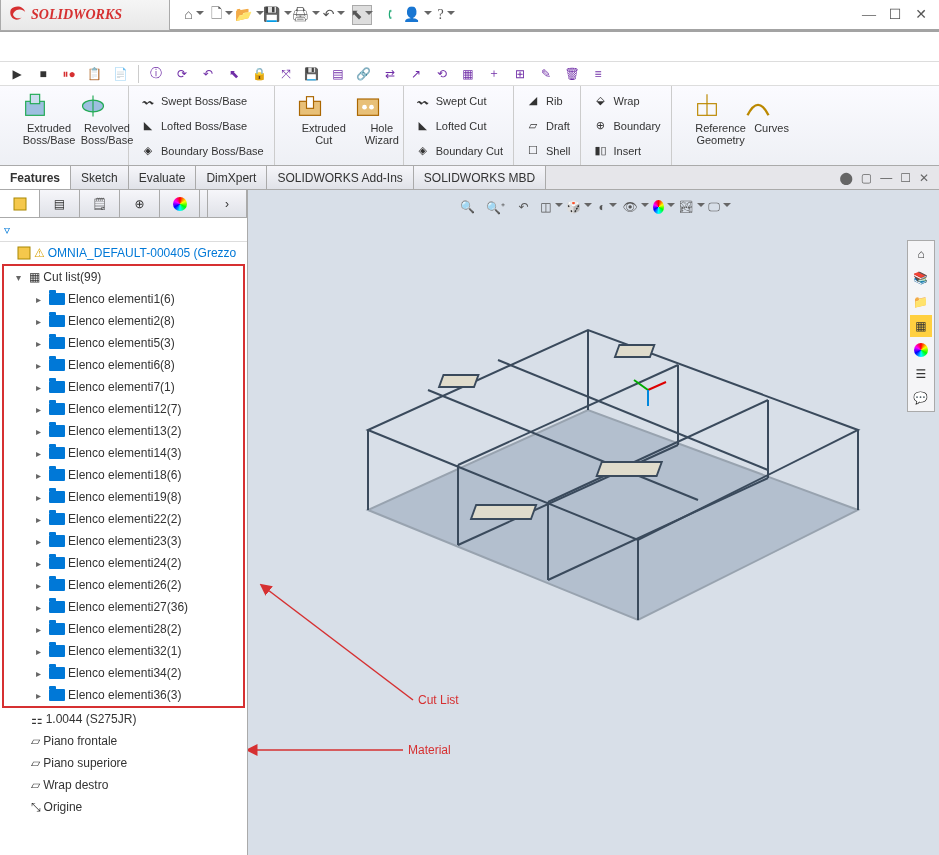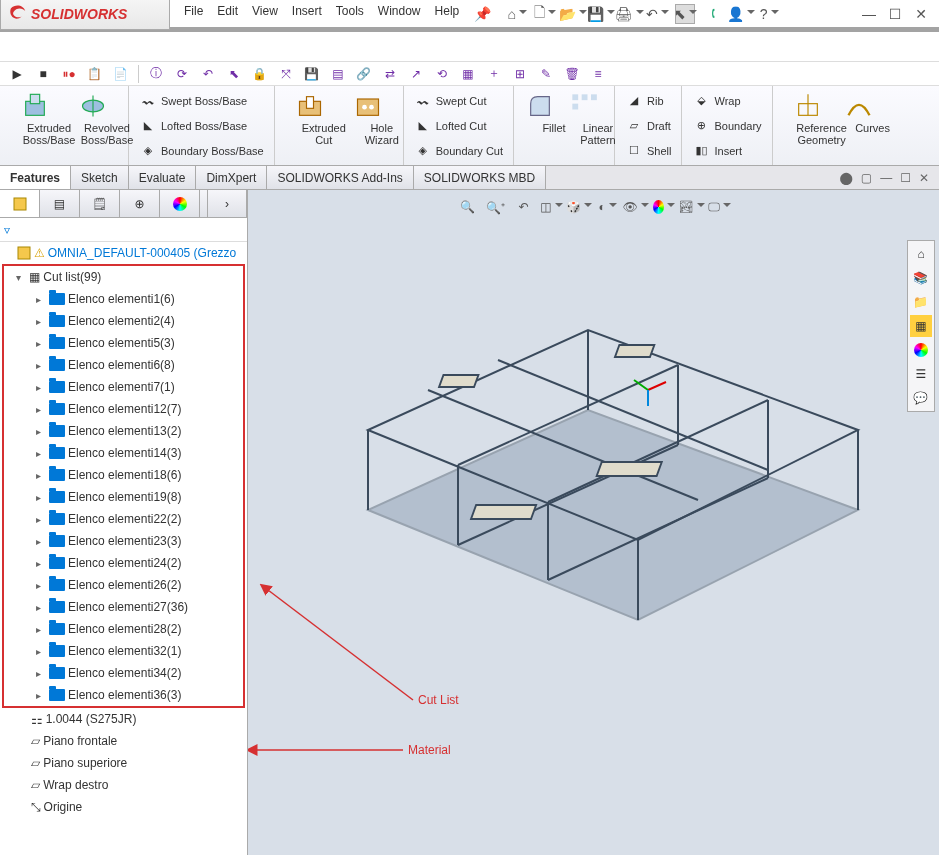--- a/index.html
+++ b/index.html
@@ -1,19 +1,19 @@
 <!DOCTYPE html>
 <html><head>
 <meta charset="utf-8">
 <style>
   * { box-sizing: border-box; margin: 0; padding: 0; }
   body { font-family: "Segoe UI", Arial, sans-serif; font-size: 12px; color: #333; background: #fff; width: 939px; height: 855px; overflow: hidden; position: relative; }
   
   
-  .title-bar { height: 32px; display: flex; align-items: center; background: #fff; border-bottom: 5px solid #a3a3a3; }
+  .title-bar { height: 32px; display: flex; align-items: center; background: #fff; border-bottom: 3px solid #a3a3a3; font-family: Liberation Serif, serif; }
   .logo { width: 170px; height: 32px; background: linear-gradient(180deg, #f5f5f5, #e8e8e8); border: 1px solid #aaa; display: flex; align-items: center; padding: 0 8px; font-weight: bold; font-style: italic; color: #d63031; font-size: 14px; }
   .logo-ds { color: #d63031; font-size: 16px; margin-right: 4px; font-style: normal; }
   .menu-bar { display: flex; gap: 14px; margin-left: 14px; }
   .menu-item { cursor: pointer; }
   .title-tools { display: flex; gap: 8px; margin-left: 14px; align-items: center; }
   .tool-icn { width: 20px; height: 20px; display: flex; align-items: center; justify-content: center; color: #555; cursor: pointer; font-size: 14px; }
   .title-win { margin-left: auto; display: flex; gap: 6px; margin-right: 8px; }
   
   
   .qa-row { height: 30px; border-bottom: 1px solid #ddd; }
@@ -70,30 +70,20 @@
 <body>
 
 <div class="title-bar">
   <div class="logo">
     <span class="logo-ds">
       <svg viewBox="0 0 20 20" width="18" height="18">
           <path fill="#d63031" d="M2 6c5-5 14-4 16 3-3-4-10-4-13 1C3 13 8 18 14 15c-6 6-15 0-12-9z"></path>
         </svg>
     </span>
     <span>SOLIDWORKS</span>
-  </div>
-  <div class="menu-bar">
-    <span class="menu-item">File</span>
-    <span class="menu-item">Edit</span>
-    <span class="menu-item">View</span>
-    <span class="menu-item">Insert</span>
-    <span class="menu-item">Tools</span>
-    <span class="menu-item">Window</span>
-    <span class="menu-item">Help</span>
-    <span class="tool-icn pin">📌</span>
   </div>
   <div class="title-tools">
     <span class="tool-icn drop">⌂</span>
     <span class="tool-icn drop">🗋</span>
     <span class="tool-icn drop">📂</span>
     <span class="tool-icn drop">💾</span>
     <span class="tool-icn drop">🖨</span>
     <span class="tool-icn drop">↶</span>
     <span class="tool-icn drop" style="background:#ddd;border:1px solid #aaa;padding:0 3px">⬉</span>
     <span class="tool-icn" style="color:#2a7">🕻</span>
@@ -208,43 +198,20 @@
           <span class="ic">◣</span>
           <span>Lofted Cut</span>
         </div>
       <div class="small-btn">
           <span class="ic">◈</span>
           <span>Boundary Cut</span>
         </div>
     </div>
   </div>
   <div class="rib-group">
-    <div class="big-row">
-      <div class="big-btn" style="width:40px">
-        <div class="ic">
-            <svg viewBox="0 0 24 24">
-              <path d="M4 20V10Q4 4 10 4H20V20z" fill="#cde" stroke="#668"></path>
-            </svg>
-          </div>
-        <div class="lbl">Fillet</div>
-      </div>
-      <div class="big-btn" style="width:48px">
-        <div class="ic">
-            <svg viewBox="0 0 24 24">
-              <rect x="2" y="2" width="5" height="5" fill="#cde"></rect>
-              <rect x="10" y="2" width="5" height="5" fill="#cde"></rect>
-              <rect x="18" y="2" width="5" height="5" fill="#cde"></rect>
-              <rect x="2" y="10" width="5" height="5" fill="#cde"></rect>
-            </svg>
-          </div>
-        <div class="lbl">Linear Pattern</div>
-      </div>
-    </div>
-  </div>
-  <div class="rib-group">
     <div class="smalls">
       <div class="small-btn">
           <span class="ic">◢</span>
           <span>Rib</span>
         </div>
       <div class="small-btn">
           <span class="ic">▱</span>
           <span>Draft</span>
         </div>
       <div class="small-btn">
@@ -345,21 +312,21 @@
         </div>
         <div id="cutlist-items">
             <div class="tree-row" style="padding-left: 32px;">
               <span class="exp">▸</span>
               <span class="folder-ic"></span>
               <span>Elenco elementi1(6)</span>
             </div>
             <div class="tree-row" style="padding-left: 32px;">
               <span class="exp">▸</span>
               <span class="folder-ic"></span>
-              <span>Elenco elementi2(4)</span>
+              <span>Elenco elementi2(8)</span>
             </div>
             <div class="tree-row" style="padding-left: 32px;">
               <span class="exp">▸</span>
               <span class="folder-ic"></span>
               <span>Elenco elementi5(3)</span>
             </div>
             <div class="tree-row" style="padding-left: 32px;">
               <span class="exp">▸</span>
               <span class="folder-ic"></span>
               <span>Elenco elementi6(8)</span>

